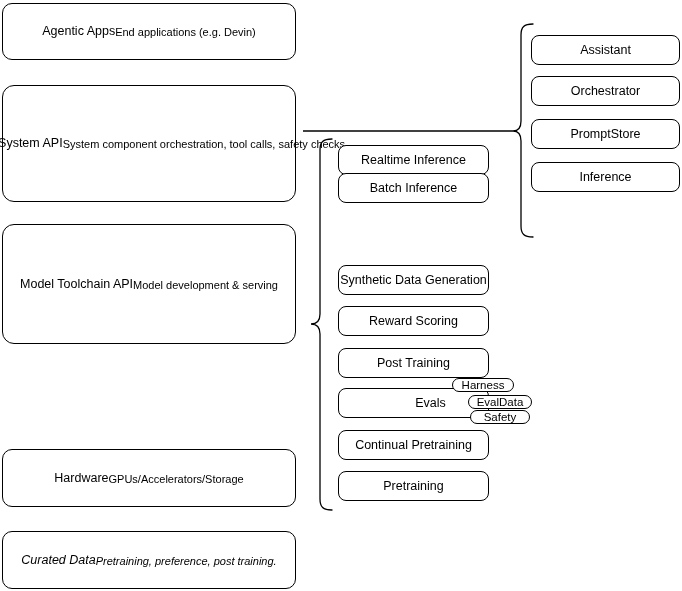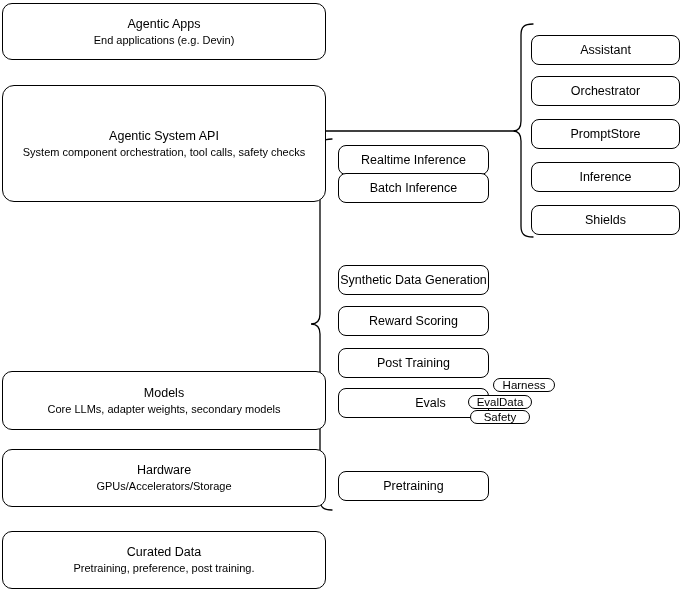--- a/index.html
+++ b/index.html
@@ -8,25 +8,25 @@
     width: 682px;
     height: 591px;
     background: #ffffff;
     font-family: "Liberation Sans", sans-serif;
     color: #000000;
     overflow: hidden;
   }
   .layer-box {
     position: absolute;
     left: 2px;
-    width: 324px;
+    width: 294px;
     background: #ffffff;
     border: 1.2px solid #000000;
     display: flex;
-    flex-direction: column;
+    flex-direction: row;
     align-items: center;
     justify-content: center;
     text-align: center;
     box-sizing: border-box;
   }
   .layer-box .title { font-size: 12.5px; line-height: 15px; white-space: nowrap; }
   .layer-box .subtitle { font-size: 11px; line-height: 13px; margin-top: 2px; white-space: nowrap; }
   .r10 { border-radius: 10px; }
   .r26 { border-radius: 12px; }
   .node {
@@ -85,47 +85,47 @@
   <div class="layer-box r10" style="top:3px;height:57px;">
     <div class="title">Agentic Apps</div>
     <div class="subtitle">End applications (e.g. Devin)</div>
   </div>
 
   <div class="layer-box r26" style="top:85px;height:117px;">
     <div class="title">Agentic System API</div>
     <div class="subtitle">System component orchestration, tool calls, safety checks</div>
   </div>
 
+  <div class="layer-box r26" style="top:224px;height:120px;">
+    <div class="title">Model Toolchain API</div>
+    <div class="subtitle">Model development &amp; serving</div>
+  </div>
 
-  <div class="layer-box r10" style="top:371px;height:59px;">
-    <div class="title">Models</div>
-    <div class="subtitle">Core LLMs, adapter weights, secondary models</div>
-  </div>
 
   <div class="layer-box r10" style="top:449px;height:58px;">
     <div class="title">Hardware</div>
     <div class="subtitle">GPUs/Accelerators/Storage</div>
   </div>
 
-  <div class="layer-box r10" style="top:531px;height:58px;">
+  <div class="layer-box r10" style="top:531px;height:58px;font-style:italic;">
     <div class="title">Curated Data</div>
     <div class="subtitle">Pretraining, preference, post training.</div>
   </div>
 
   <div class="node mid-node" style="top:145px;">Realtime Inference</div>
   <div class="node mid-node" style="top:173px;">Batch Inference</div>
   <div class="node mid-node" style="top:265px;">Synthetic Data Generation</div>
   <div class="node mid-node" style="top:306px;">Reward Scoring</div>
   <div class="node mid-node" style="top:348px;">Post Training</div>
   <div class="node mid-node" style="top:388px;padding-left:34px;">Evals</div>
+  <div class="node mid-node" style="top:430px;">Continual Pretraining</div>
   <div class="node mid-node" style="top:471px;">Pretraining</div>
 
-  <div class="pill" style="top:378px;left:493px;width:62px;">Harness</div>
+  <div class="pill" style="top:378px;left:452px;width:62px;">Harness</div>
   <div class="pill" style="top:395px;left:468px;width:64px;">EvalData</div>
   <div class="pill" style="top:410px;left:470px;width:60px;">Safety</div>
 
   <div class="node right-node" style="top:35px;">Assistant</div>
   <div class="node right-node" style="top:76px;">Orchestrator</div>
   <div class="node right-node" style="top:119px;">PromptStore</div>
   <div class="node right-node" style="top:162px;">Inference</div>
-  <div class="node right-node" style="top:205px;">Shields</div>
 
 </div>
 
 </body></html>

